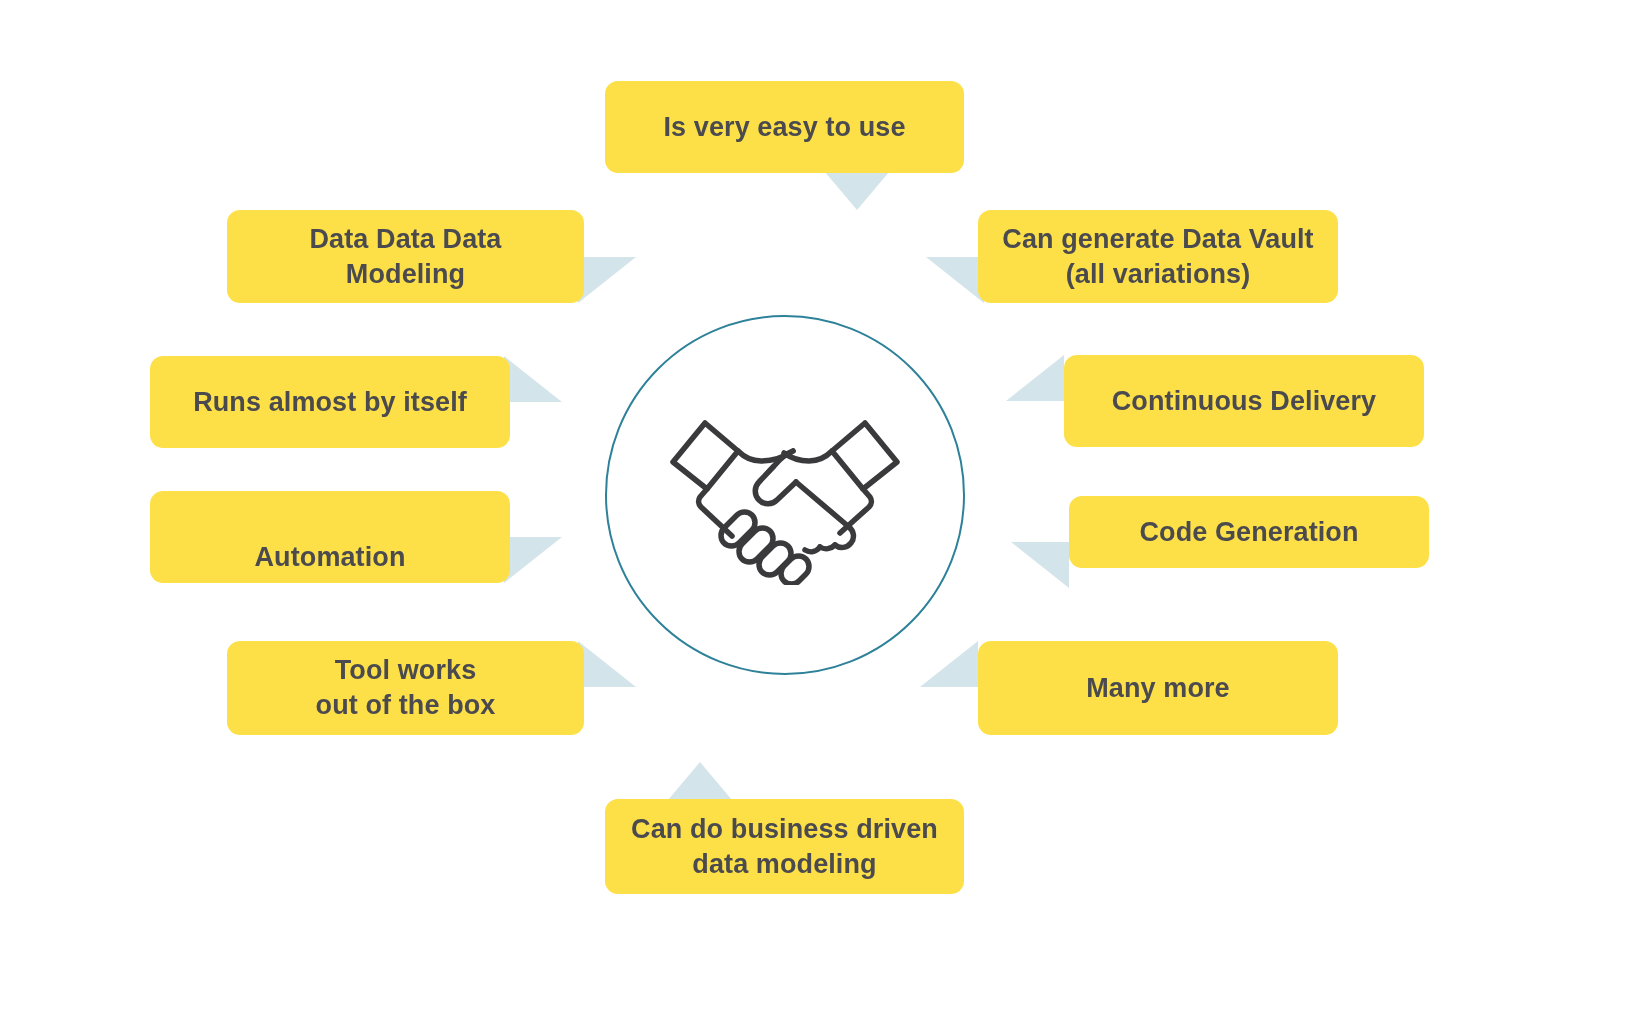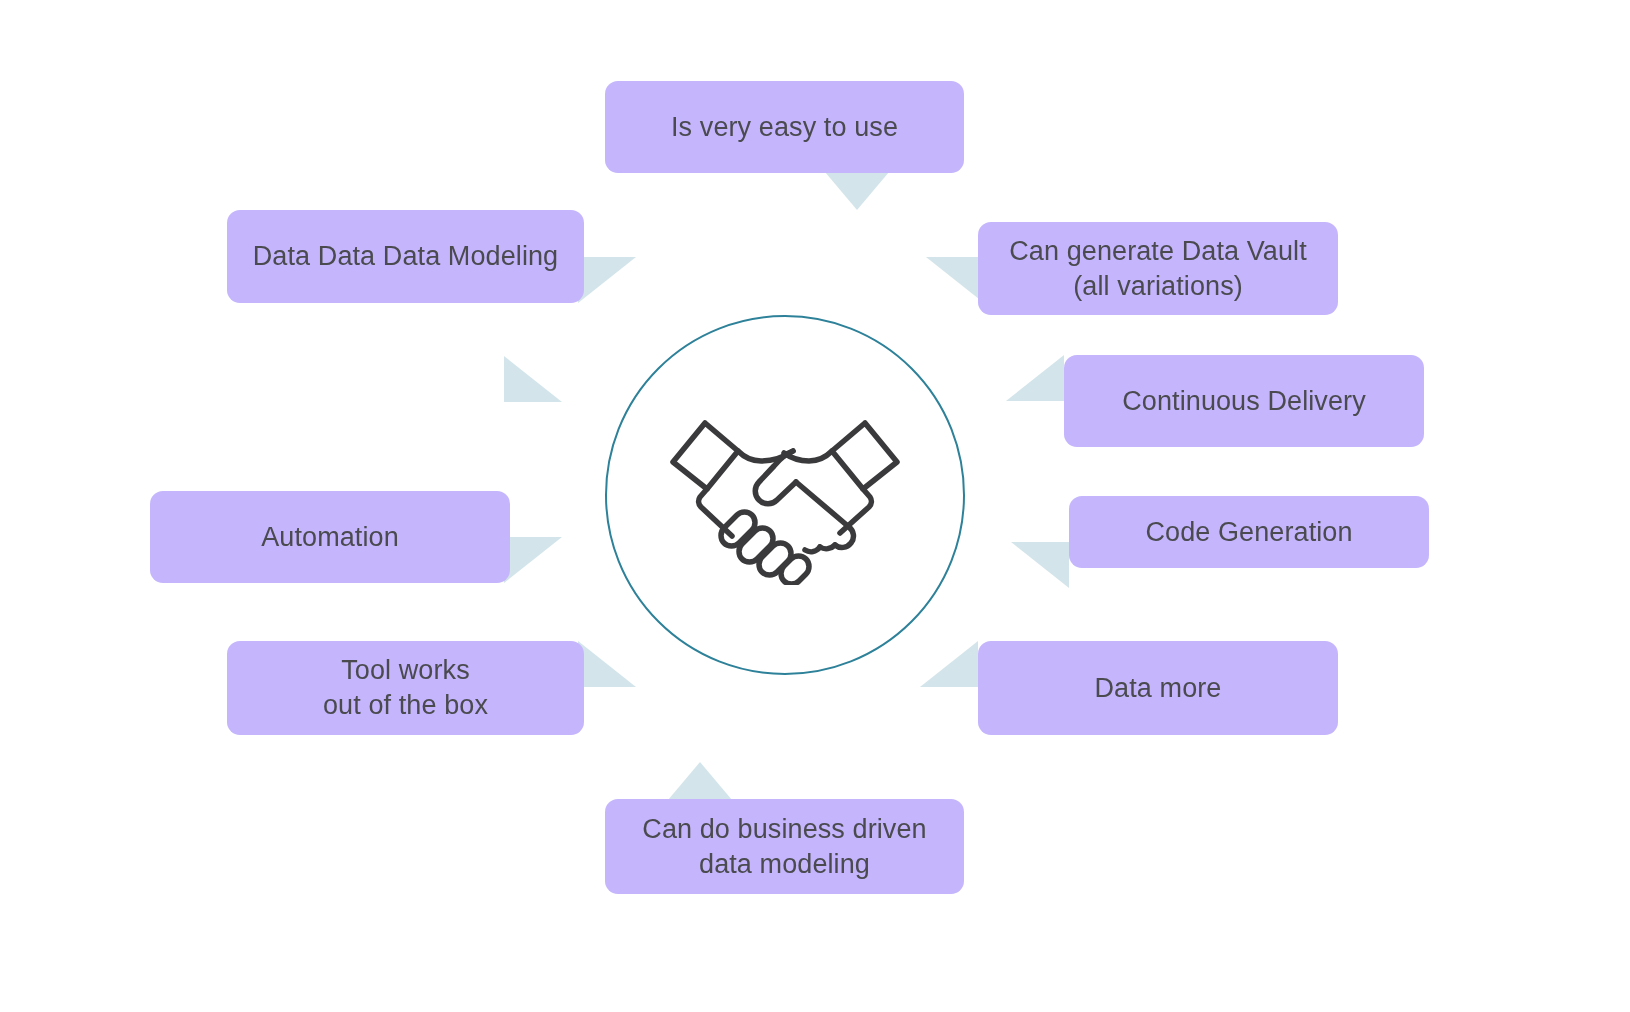--- a/index.html
+++ b/index.html
@@ -35,26 +35,26 @@
     left: 660px;
     top: 405px;
     width: 250px;
     height: 180px;
   }
 
   
   .bubble {
     position: absolute;
     box-sizing: border-box;
-    background: #c4b5fd;
+    background: #fde047;
     border-radius: 13px;
     color: #4a4a4f;
     font-size: 27px;
     line-height: 1.28;
-    font-weight: 400;
+    font-weight: 700;
     letter-spacing: 0.1px;
     display: flex;
     align-items: center;
     justify-content: center;
     text-align: center;
     padding: 8px 20px;
   }
   .bubble .btext {
     white-space: pre-line;
     display: block;
@@ -107,51 +107,54 @@
   <div class="bubble" style="left:605px; top:81px; width:359px; height:92px;">
     <span class="btext">Is very easy to use</span>
   </div>
 
   <div class="tail tail-right-down" style="left:578px; top:257px;"></div>
   <div class="bubble" style="left:227px; top:210px; width:357px; height:93px;">
     <span class="btext">Data Data Data Modeling</span>
   </div>
 
   <div class="tail tail-left-down" style="left:926px; top:257px;"></div>
-  <div class="bubble" style="left:978px; top:210px; width:360px; height:93px;margin-top:12px;">
+  <div class="bubble" style="left:978px; top:210px; width:360px; height:93px;">
     <span class="btext">Can generate Data Vault
 (all variations)</span>
   </div>
 
   <div class="tail tail-right-up" style="left:504px; top:356px;"></div>
+  <div class="bubble" style="left:150px; top:356px; width:360px; height:92px;">
+    <span class="btext">Runs almost by itself</span>
+  </div>
 
   <div class="tail tail-left-up" style="left:1006px; top:355px;"></div>
   <div class="bubble" style="left:1064px; top:355px; width:360px; height:92px;">
     <span class="btext">Continuous Delivery</span>
   </div>
 
   <div class="tail tail-right-down" style="left:504px; top:537px;"></div>
-  <div class="bubble" style="left:150px; top:491px; width:360px; height:92px;">
+  <div class="bubble" style="left:150px; top:491px; width:360px; height:92px;align-items:flex-end;">
     <span class="btext">Automation</span>
   </div>
 
   <div class="tail tail-left-down" style="left:1011px; top:542px;"></div>
   <div class="bubble" style="left:1069px; top:496px; width:360px; height:72px;">
     <span class="btext">Code Generation</span>
   </div>
 
   <div class="tail tail-right-up" style="left:578px; top:641px;"></div>
   <div class="bubble" style="left:227px; top:641px; width:357px; height:94px;text-align:center;">
     <span class="btext">Tool works
 out of the box</span>
   </div>
 
   <div class="tail tail-left-up" style="left:920px; top:641px;"></div>
   <div class="bubble" style="left:978px; top:641px; width:360px; height:94px;">
-    <span class="btext">Data more</span>
+    <span class="btext">Many more</span>
   </div>
 
   <div class="tail tail-up" style="left:668px; top:762px;"></div>
   <div class="bubble" style="left:605px; top:799px; width:359px; height:95px;align-items:center;">
     <span class="btext">Can do business driven
 data modeling</span>
   </div>
 
   <div class="center-circle"></div>
 

